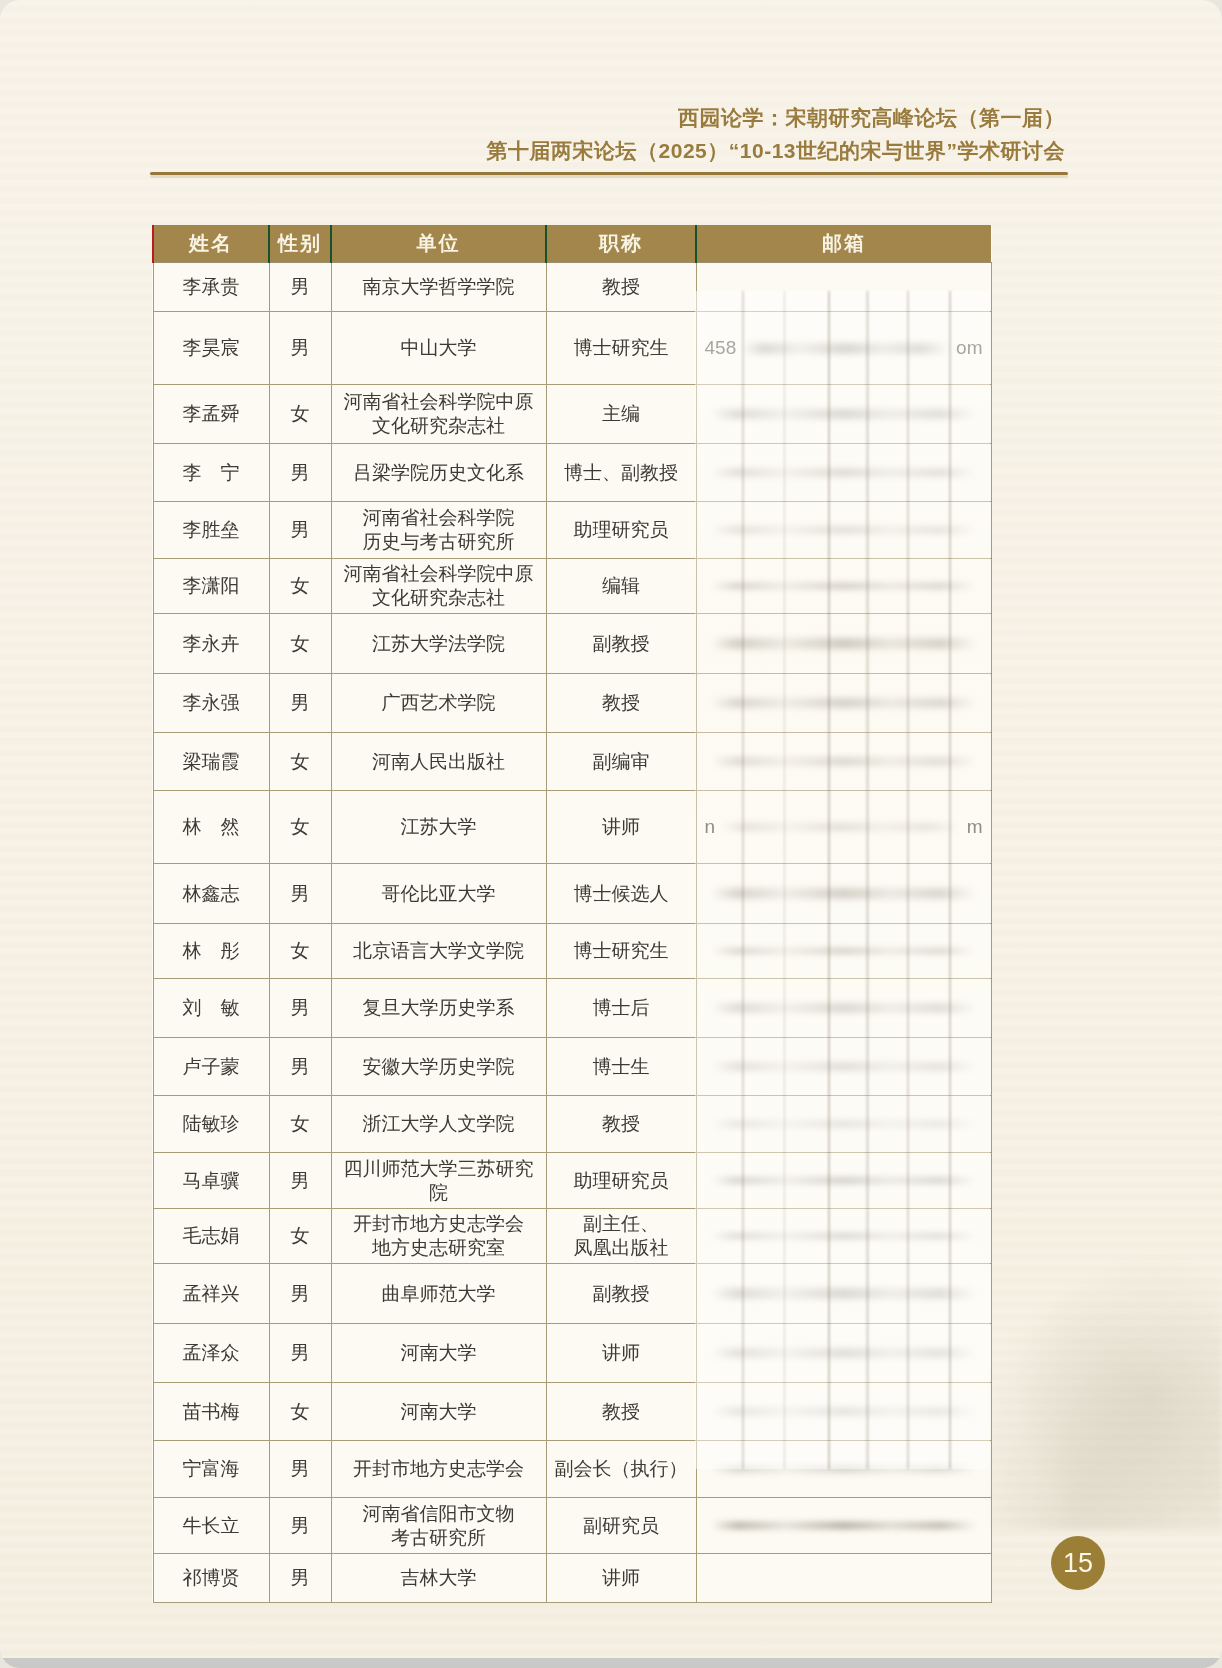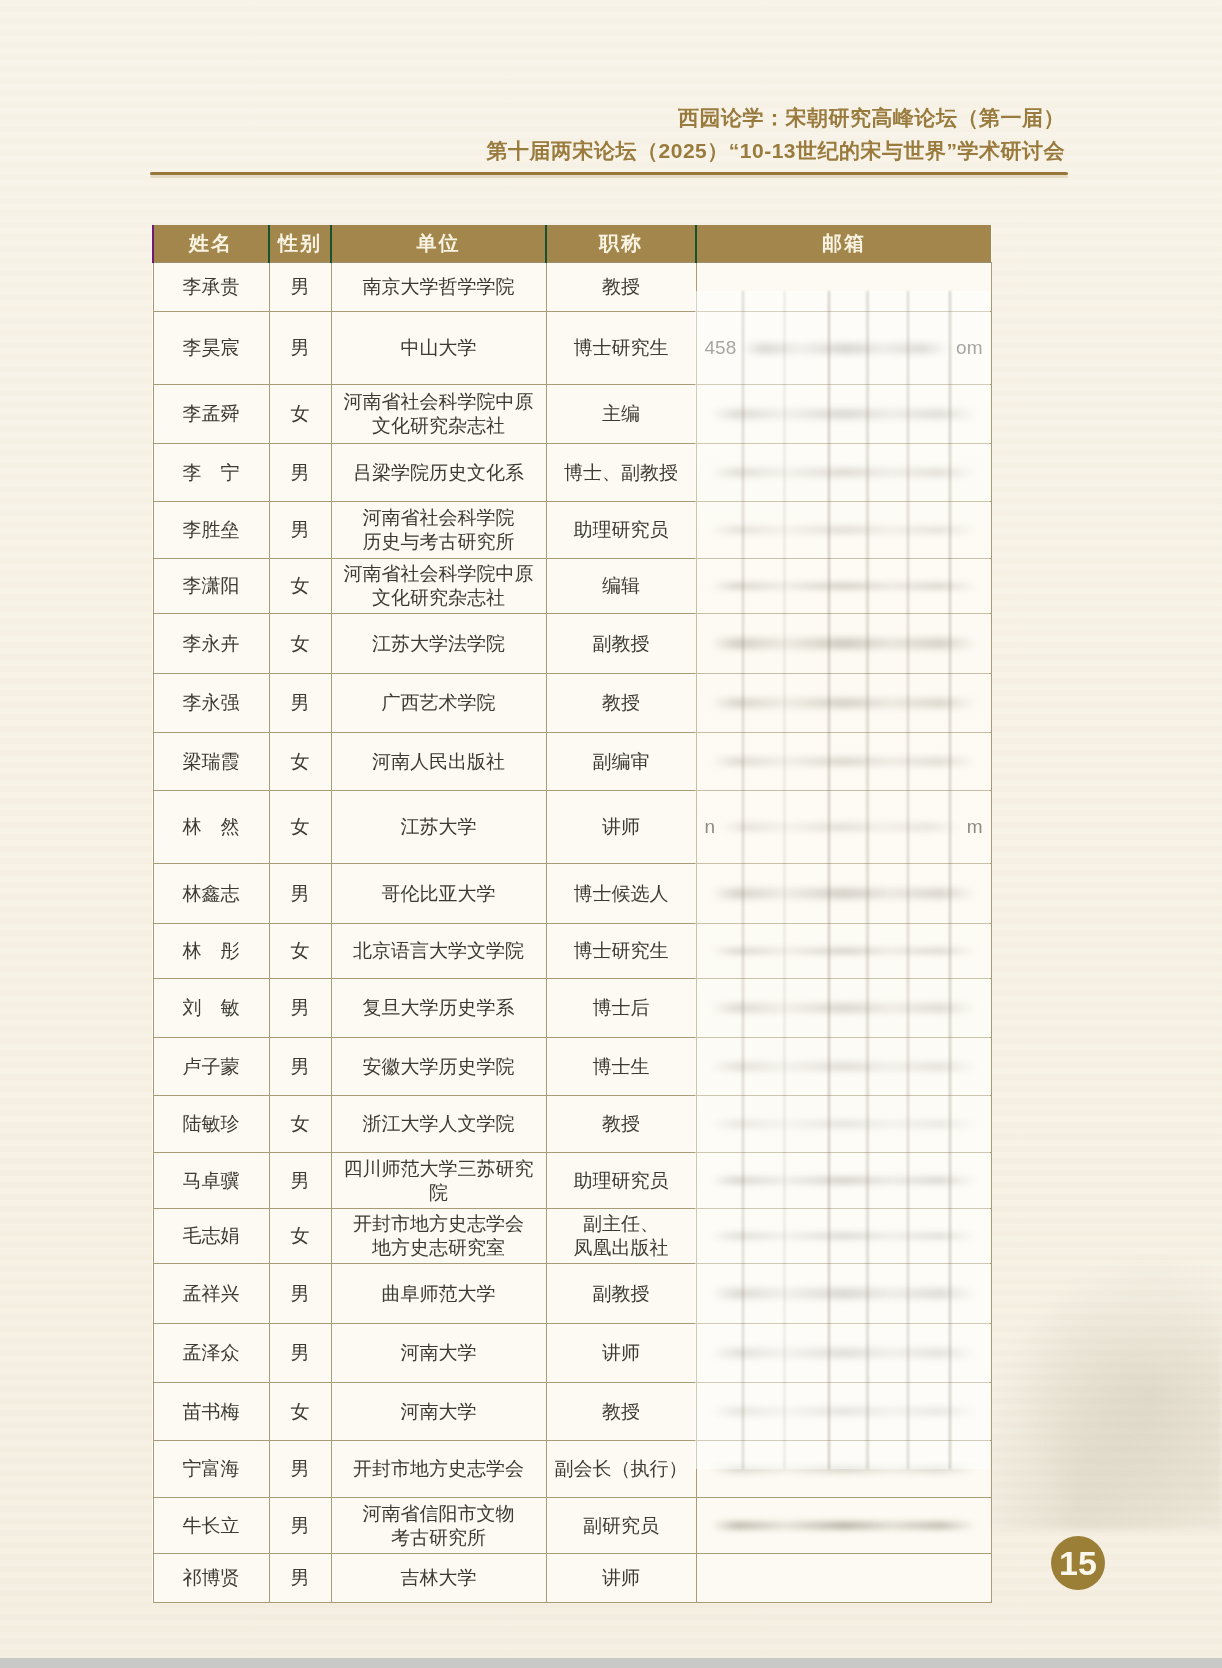--- a/index.html
+++ b/index.html
@@ -1,33 +1,33 @@
 <!DOCTYPE html>
 <html><head>
 <meta charset="utf-8">
 <style>
   html,body{margin:0;padding:0;background:#e9e6dd;}
   .page{position:relative;width:1222px;height:1668px;margin:0 auto;overflow:hidden;
         background:linear-gradient(180deg,#f8f3e8 0%,#f7f1e5 55%,#f5efe2 100%);
-        font-family:"Liberation Sans","DejaVu Sans",sans-serif;}
+        font-family:"Liberation Sans","DejaVu Sans",sans-serif;border-radius:20px;}
   
   .paper-texture{position:absolute;inset:0;pointer-events:none;
         background:repeating-linear-gradient(180deg,rgba(255,255,255,.05) 0 6px,rgba(210,200,180,.04) 6px 12px);}
   
   .titles{position:absolute;top:101px;right:157px;text-align:right;color:#9a7b3e;font-weight:600;}
   .title-line{font-size:21px;line-height:33px;letter-spacing:.5px;}
   .rule{position:absolute;left:150px;top:172px;width:918px;height:3px;background:#97783a;
         border-radius:2px;box-shadow:0 3px 0 rgba(151,120,58,.18);}
   
   .table-wrap{position:absolute;left:152px;top:225px;width:838px;}
   table{border-collapse:collapse;table-layout:fixed;width:838px;background:#fcfaf2;}
   col.c1{width:116px}col.c2{width:62px}col.c3{width:215px}col.c4{width:150px}col.c5{width:295px}
   th{background:#a2864b;color:#f8f3e2;font-size:20px;font-weight:700;height:35px;
      border-left:2px solid #14532d;border-bottom:1px solid #9a9070;letter-spacing:2px;}
-  th:first-child{border-left:2px solid #701a75;}
+  th:first-child{border-left:2px solid #b91c1c;}
   td{border:1px solid #a69c77;font-size:19px;color:#3c3a35;text-align:center;vertical-align:middle;
      padding:3px 4px;line-height:24px;white-space:pre-line;height:31px;}
   .c-email{padding:0 8px;}
   .email-line{display:flex;align-items:center;justify-content:space-between;width:100%;}
   .e-pre,.e-suf{font-size:19px;color:#4a463e;white-space:nowrap;}
   .smear{flex:1;margin:0 6px;height:8px;border-radius:5px;filter:blur(3px);
      background:linear-gradient(90deg,transparent 0%,rgba(72,62,48,.55) 10%,rgba(72,62,48,.2) 28%,
         rgba(72,62,48,.6) 50%,rgba(72,62,48,.25) 68%,rgba(72,62,48,.5) 86%,transparent 100%);}
   
   .smear-overlay{position:absolute;left:543px;top:66px;width:295px;height:1178px;pointer-events:none;
@@ -35,21 +35,21 @@
   .streak{position:absolute;top:0;bottom:0;width:2px;background:rgba(95,84,62,.22);filter:blur(1px);}
   .s1{left:16%}.s2{left:30%;width:1px}.s3{left:45%;background:rgba(95,84,62,.3)}
   .s4{left:58%;width:3px;background:rgba(95,84,62,.18)}.s5{left:72%}.s6{left:86%;background:rgba(95,84,62,.28)}
   
   .bg-art{position:absolute;right:0;top:1230px;width:232px;height:300px;filter:blur(2px);pointer-events:none;
      background:radial-gradient(ellipse at 70% 55%,rgba(190,182,160,.30),transparent 60%),
                 radial-gradient(ellipse at 38% 92%,rgba(180,172,150,.24),transparent 55%),
                 radial-gradient(ellipse at 90% 85%,rgba(196,188,166,.22),transparent 50%);}
   
   .page-num{position:absolute;left:1051px;top:1536px;width:54px;height:54px;border-radius:50%;
-     background:#9c7f36;color:#fbf7ea;font-size:34px;font-weight:700;
+     background:#9c7f36;color:#fbf7ea;font-size:27px;font-weight:400;
      display:flex;align-items:center;justify-content:center;}
   .bottom-strip{position:absolute;left:0;bottom:0;width:100%;height:10px;background:#c9c9c7;}
 </style>
 </head>
 <body>
 
 <div class="page">
   <div class="paper-texture"></div>
 
   <div class="titles">

